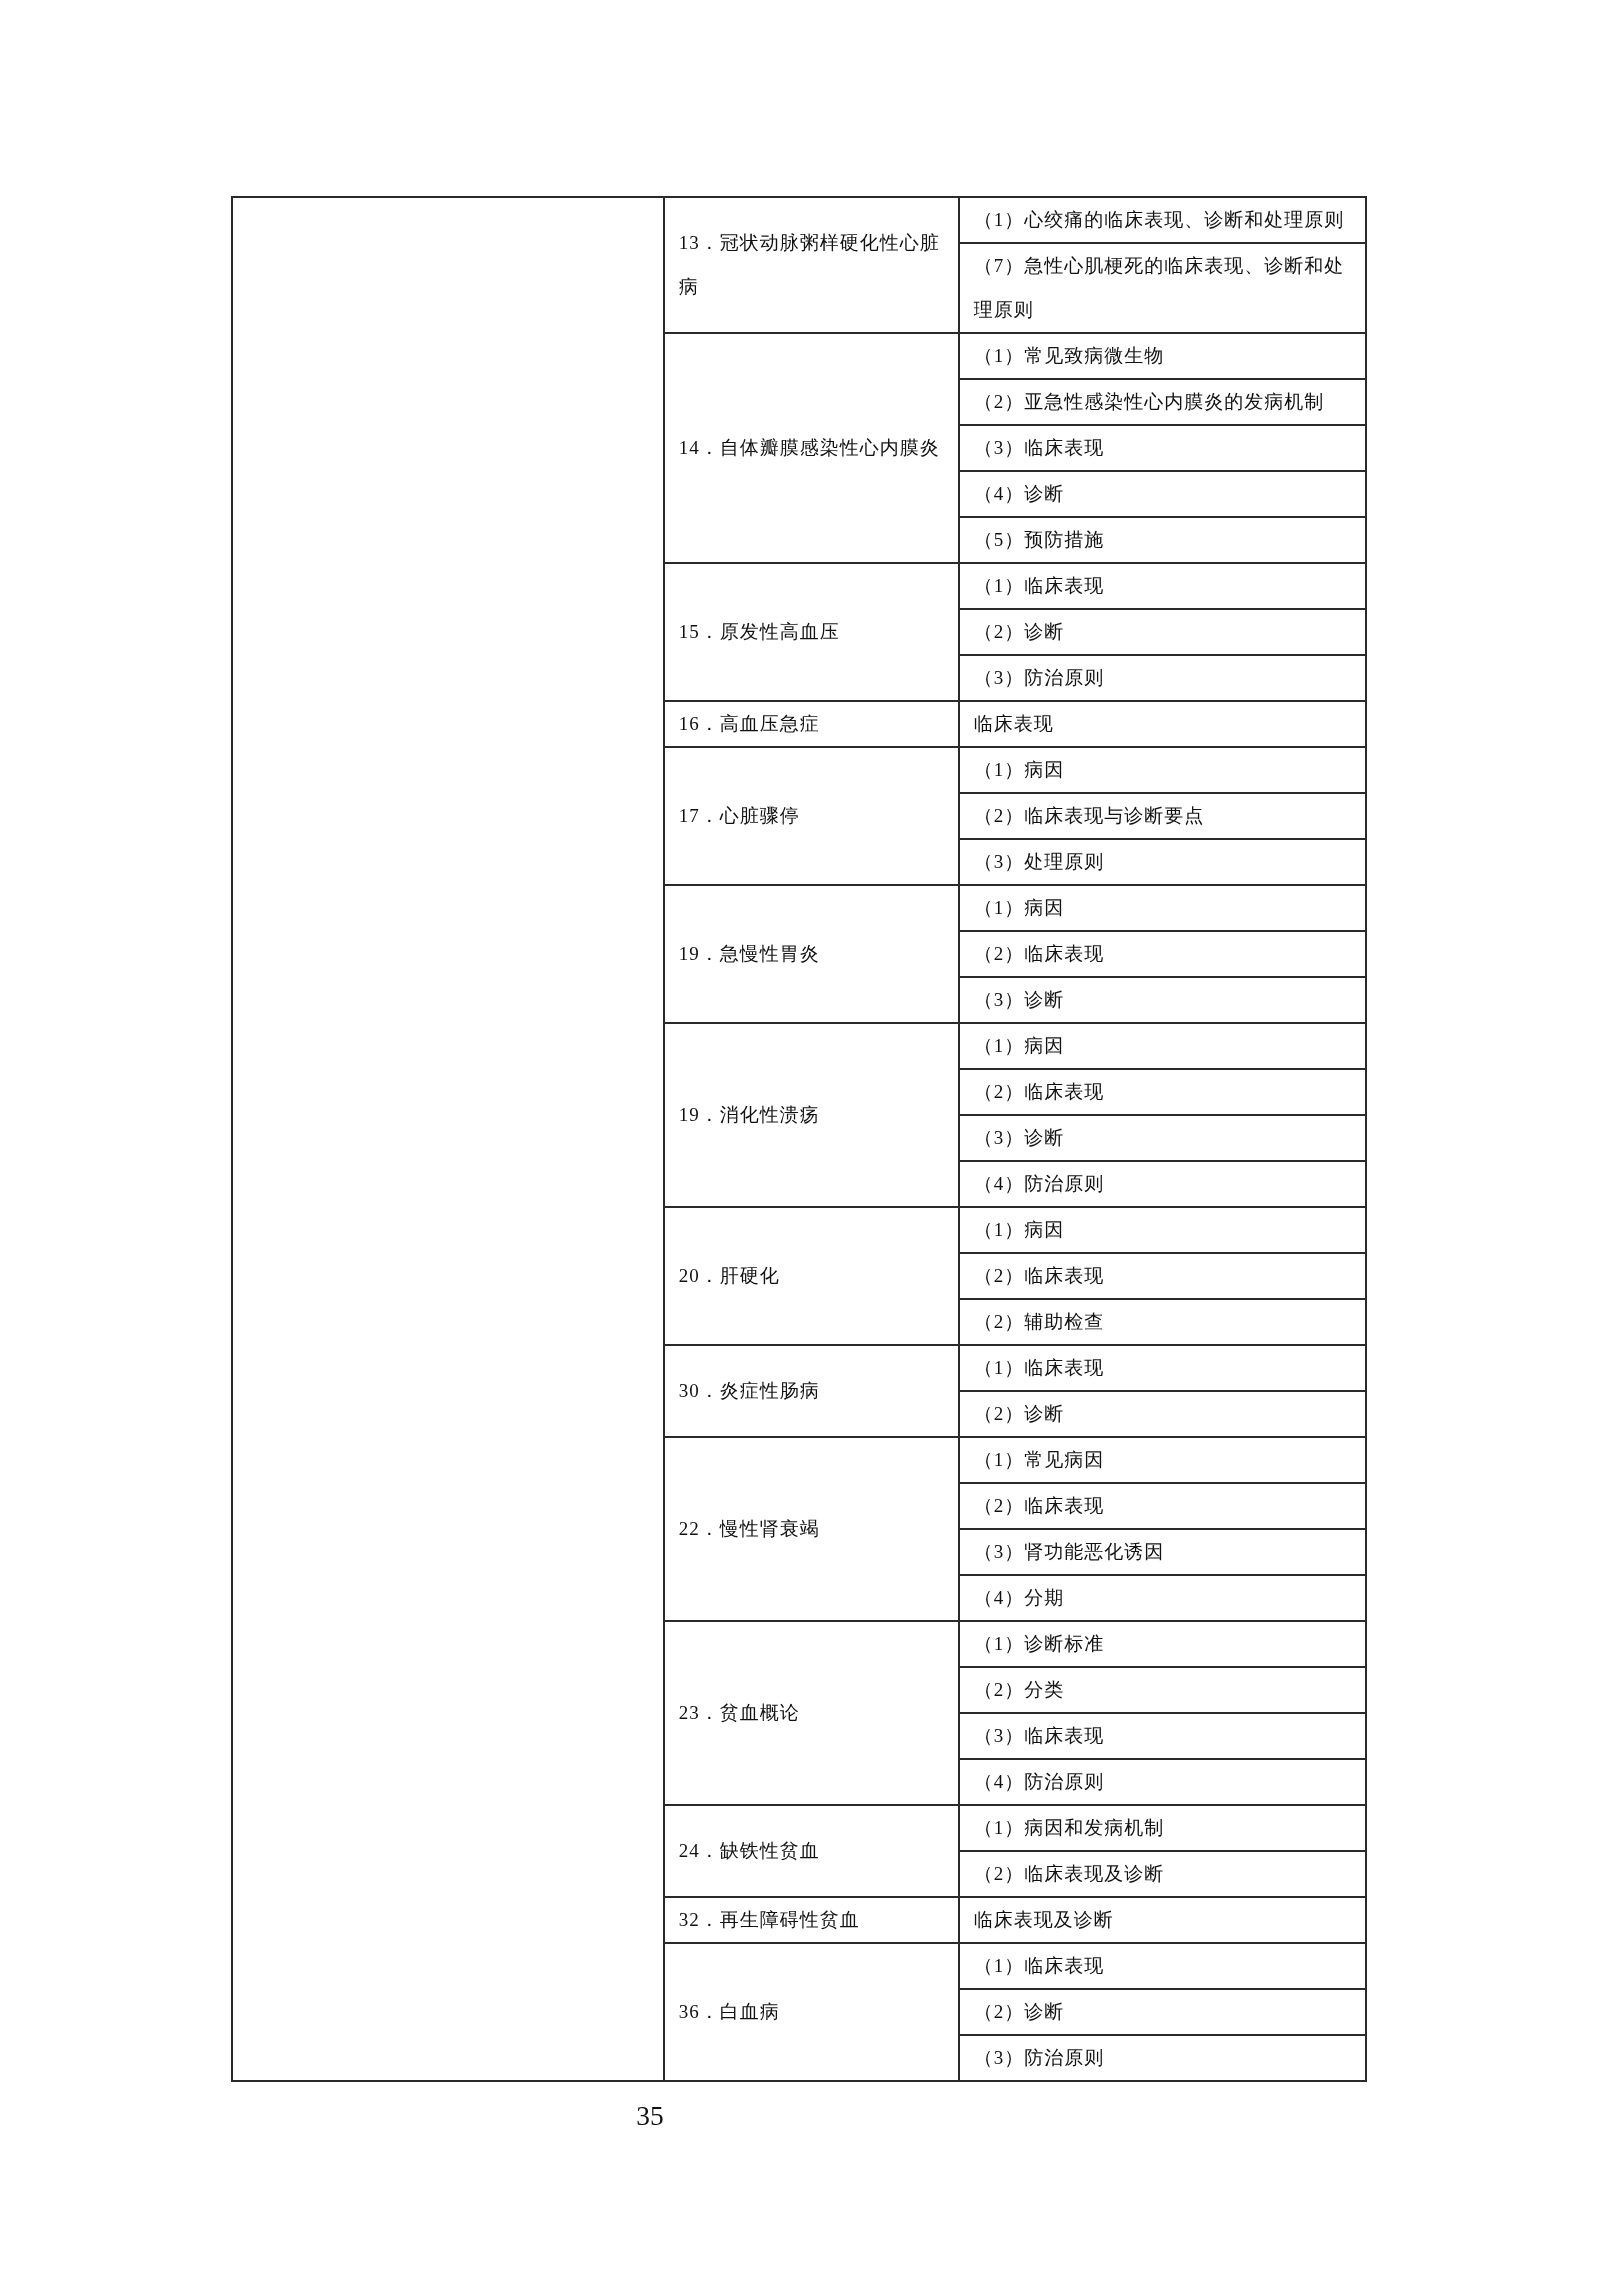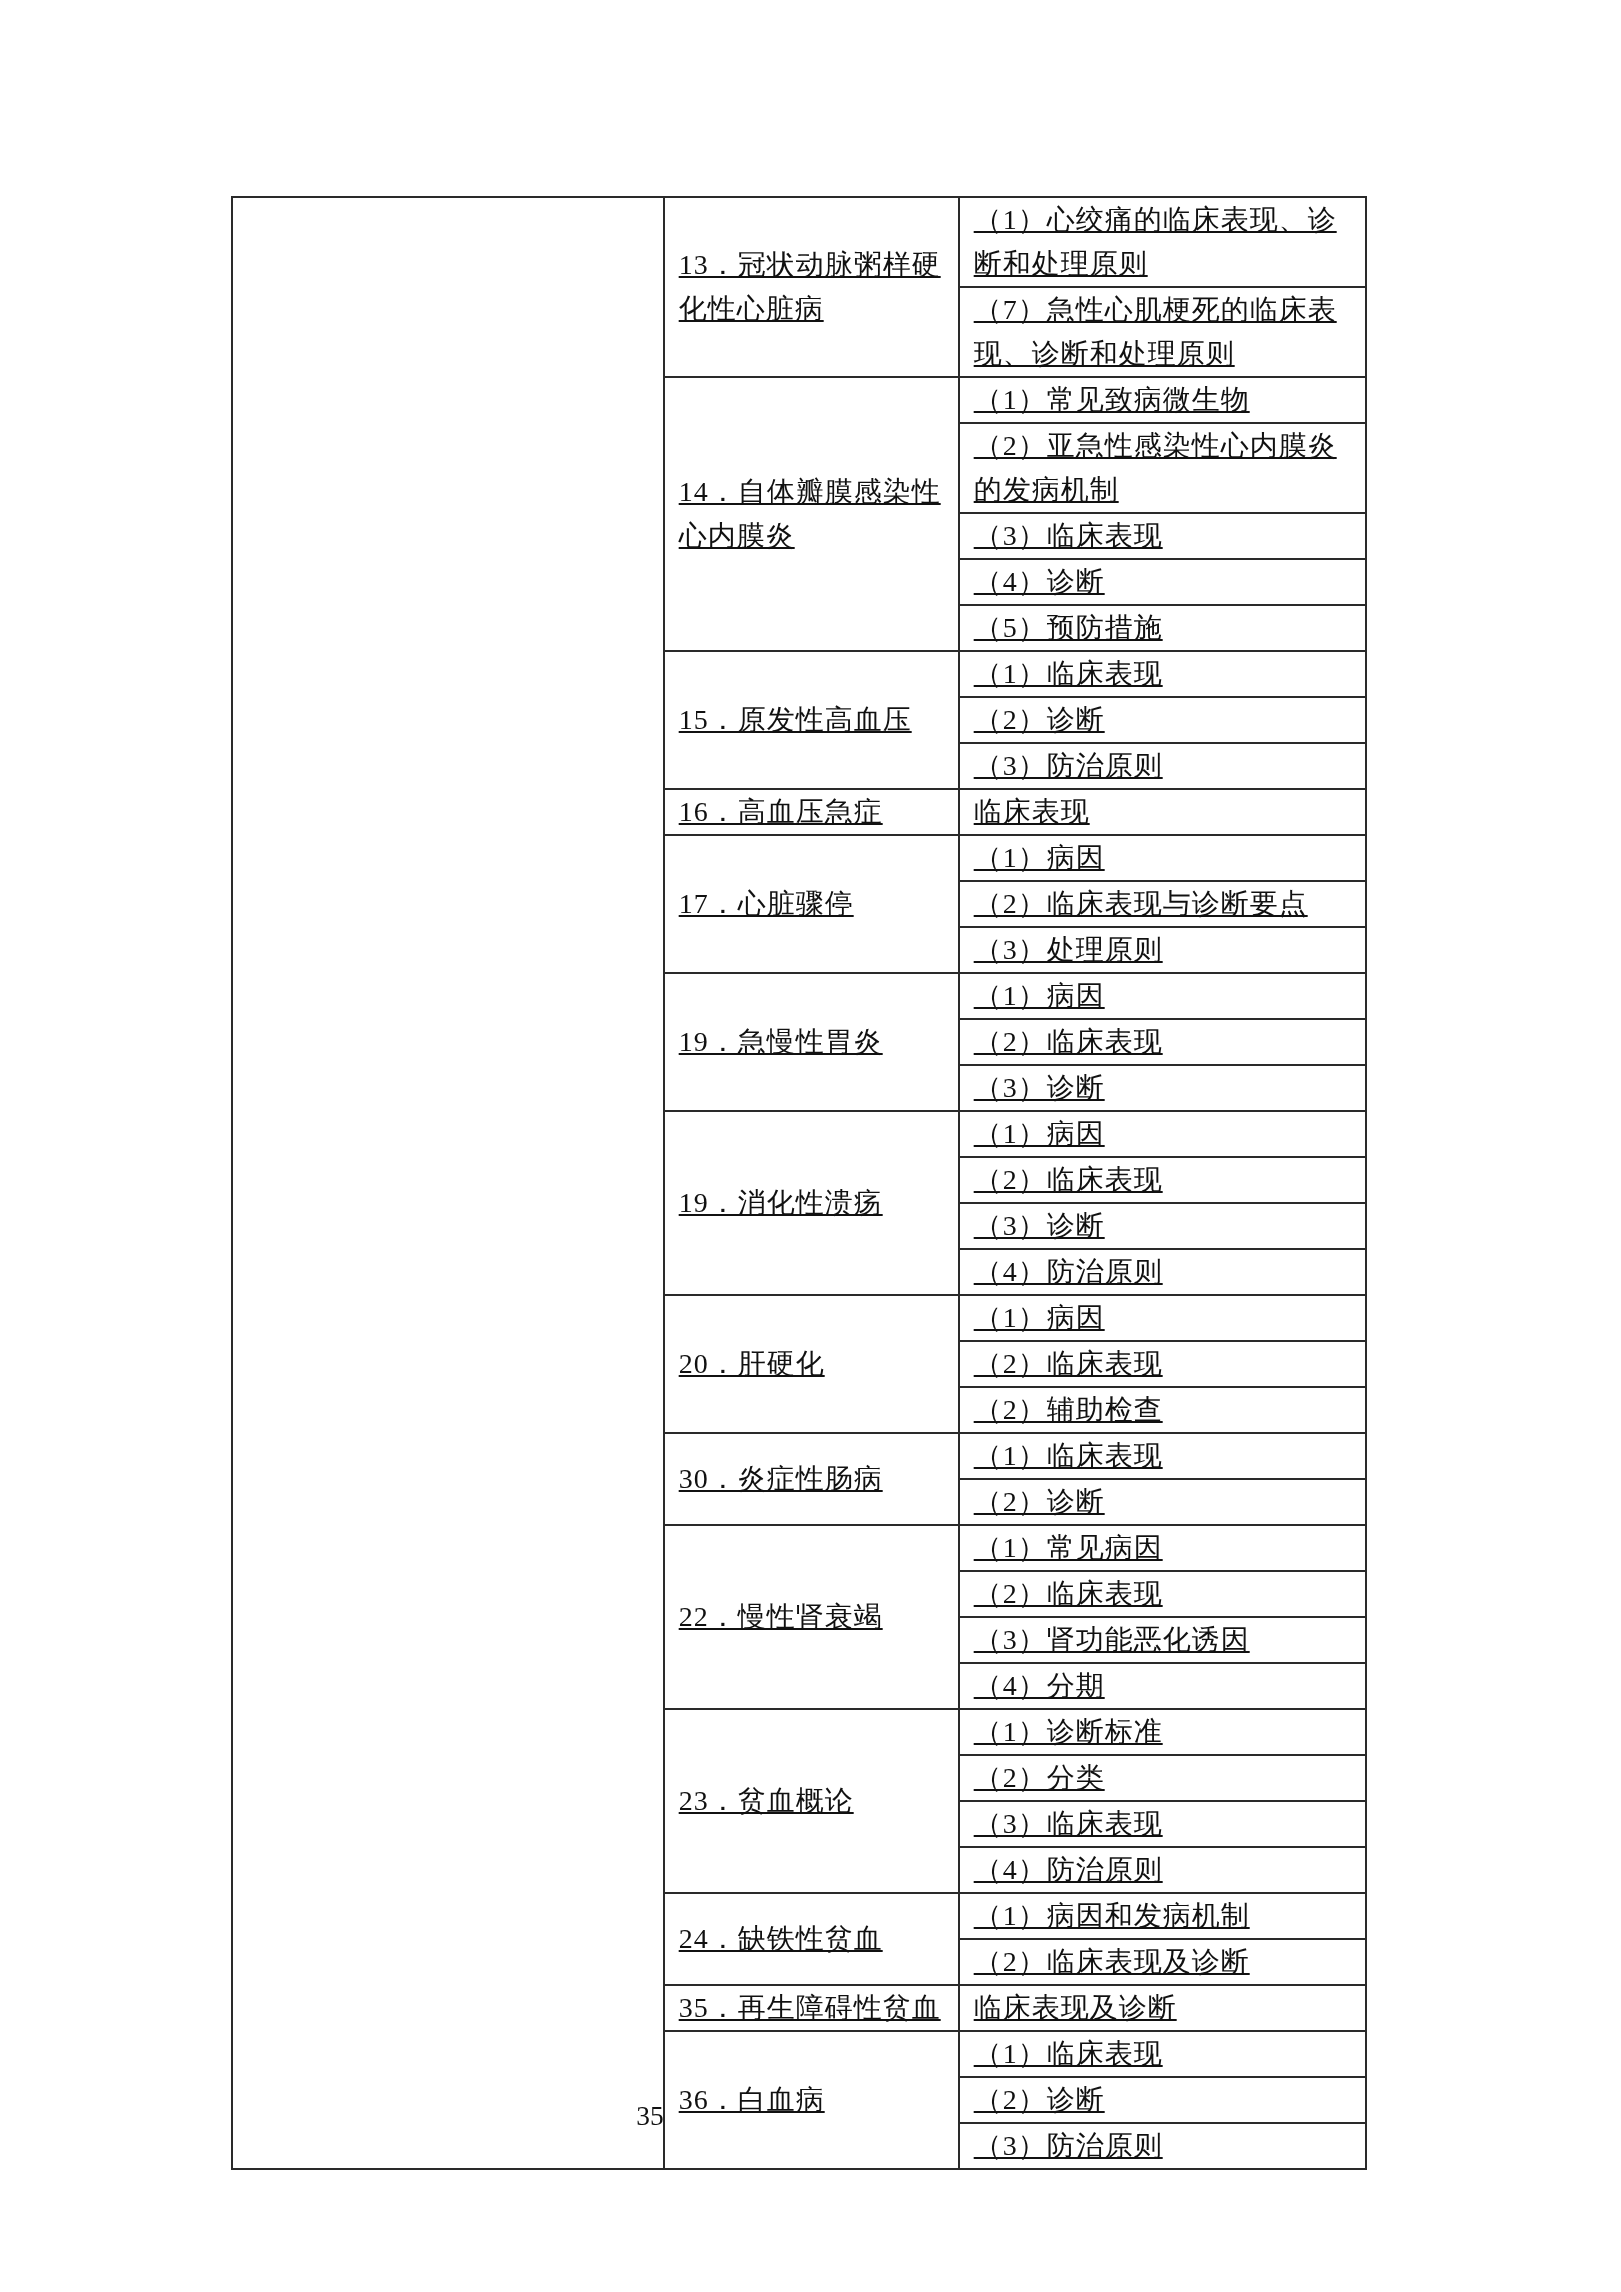--- a/index.html
+++ b/index.html
@@ -4,21 +4,21 @@
 <style>
   html, body { margin: 0; padding: 0; background: #ffffff; }
   body { width: 1621px; height: 2293px; position: relative; font-family: "Liberation Serif", "DejaVu Serif", serif; color: #111; }
   .page { position: absolute; left: 0; top: 0; width: 1621px; height: 2293px; background: #fff; }
   table.syllabus {
     position: absolute; left: 231px; top: 196px;
     width: 1134px; border-collapse: collapse; table-layout: fixed;
   }
   table.syllabus td {
     border: 2px solid #2a2a2a; padding: 0; vertical-align: middle;
-    font-size: 28px; line-height: 44px; text-decoration: underline;
+    font-size: 19px; line-height: 44px;
   }
   col.c1 { width: 432px; }
   col.c2 { width: 295px; }
   col.c3 { width: 407px; }
   .topic { padding: 0 9.8px 0 13.7px !important; letter-spacing: 1px; }
   .point { padding: 0 9.8px 0 13.7px !important; letter-spacing: 1px; }
   .blank { border-bottom: 2px solid #2a2a2a; }
   .page-number {
     position: absolute; top: 2099px; left: 0; width: 1300px; text-align: center;
     font-size: 27.4px; line-height: 35px;
@@ -163,21 +163,21 @@
 
       <tr>
         <td rowspan="2" class="topic">24．缺铁性贫血</td>
         <td class="point">（1）病因和发病机制</td>
       </tr>
       <tr>
           <td class="point">（2）临床表现及诊断</td>
         </tr>
 
       <tr>
-        <td class="topic">35．再生障碍性贫血</td>
+        <td class="topic">32．再生障碍性贫血</td>
         <td class="point">临床表现及诊断</td>
       </tr>
 
       <tr>
         <td rowspan="3" class="topic">36．白血病</td>
         <td class="point">（1）临床表现</td>
       </tr>
       <tr>
           <td class="point">（2）诊断</td>
         </tr>

